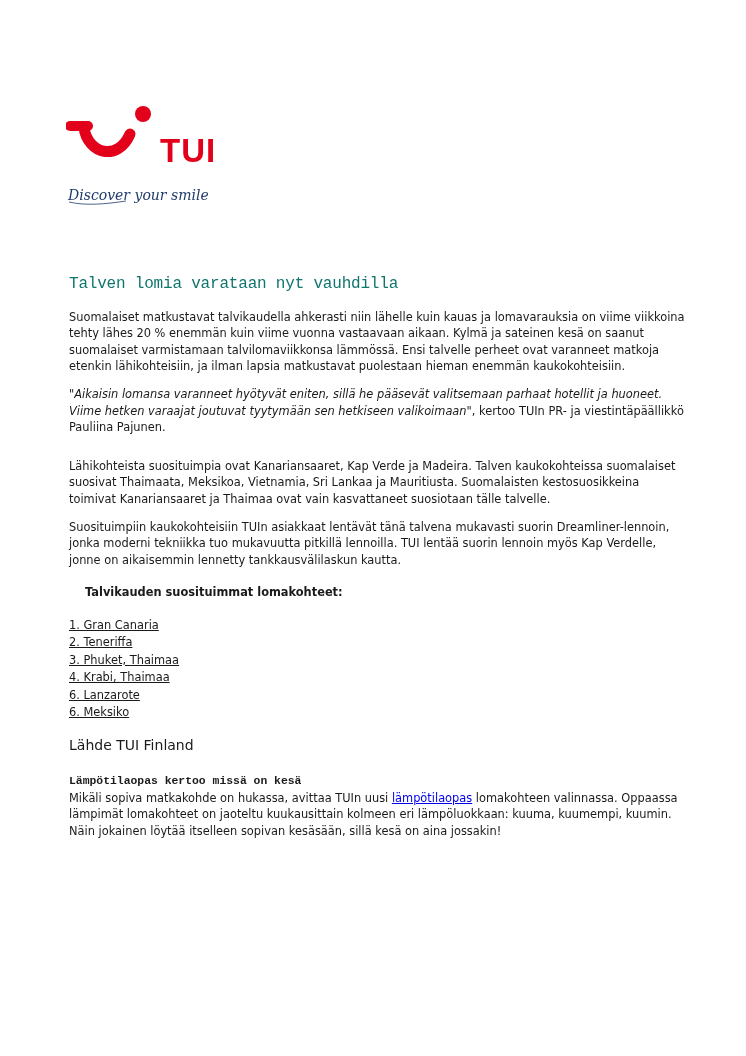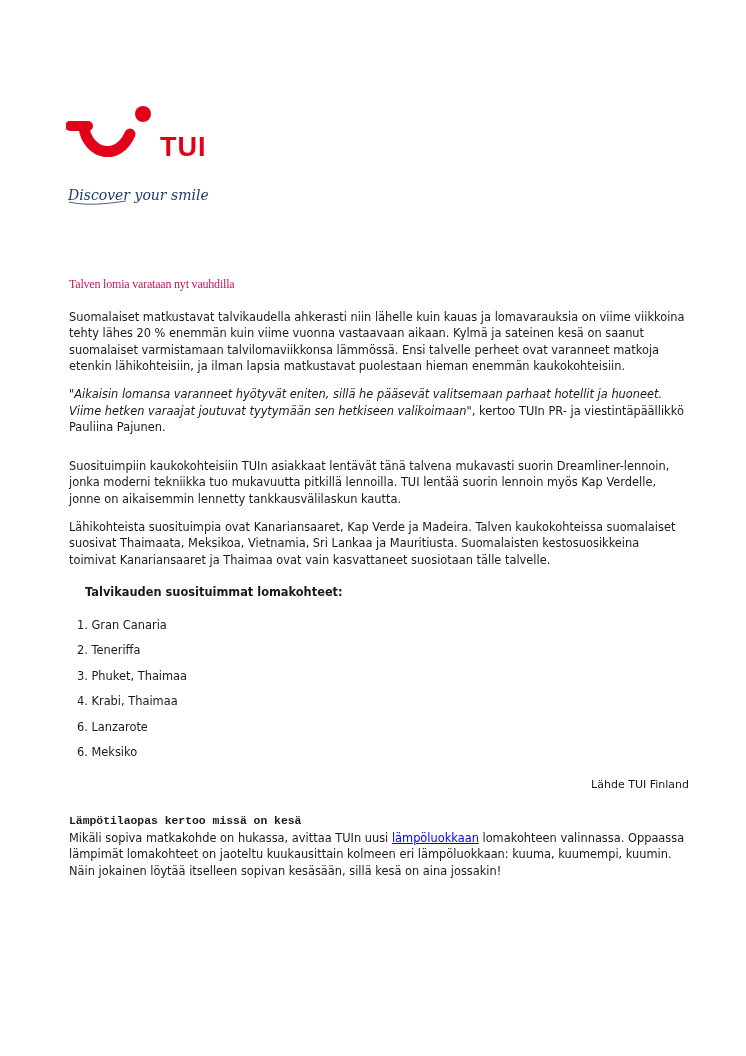--- a/index.html
+++ b/index.html
@@ -3,35 +3,35 @@
   <meta charset="utf-8">
   <style>
     html, body { margin: 0; padding: 0; background: #ffffff; }
     body { width: 746px; height: 1056px; position: relative; overflow: hidden;
            font-family: "DejaVu Sans", sans-serif; color: #1a1a1a; }
     .page { position: absolute; left: 0; top: 0; width: 746px; height: 1056px; }
 
     .logo { position: absolute; left: 66px; top: 104px; width: 170px; height: 104px; }
     .logo svg { display: block; }
     .logo-word { position: absolute; left: 94px; top: 28px; font-family: "Liberation Sans", sans-serif;
-                 font-weight: bold; font-size: 27px; color: #e2001a; letter-spacing: 1px; }
+                 font-weight: bold; font-size: 33px; color: #e2001a; letter-spacing: 1px; }
     .tagline { position: absolute; left: 0; top: 76px; width: 170px; height: 30px; }
 
     .content { position: absolute; left: 69px; top: 276px; width: 620px; font-size: 11.4px; line-height: 16.6px; }
-    .title { font-family: Liberation Serif, serif; font-weight: 300; font-size: 12px; color: #be185d;
+    .title { font-family: Liberation Mono, monospace; font-weight: 300; font-size: 16px; color: #0f766e;
              margin: 0 0 16px 0; letter-spacing: -0.2px; font-weight: normal; }
     p { margin: 0 0 11px 0; }
     .lead { font-weight: bold; }
     .quote-italic { font-style: italic; }
     .bold { font-weight: normal; }
     .gap { height: 11px; }
     .list-title { font-weight: bold; margin: 16px; }
     ol.dest-list { list-style: none; padding: 0; margin: 0 0 16px 0; }
-    ol.dest-list li { margin: 8px; line-height: 17.4px; }
-    .source { font-size: 11px; margin: 0 0 19px 0; text-align: right; }
+    ol.dest-list li { margin: 0; line-height: 17.4px; text-decoration: underline; }
+    .source { font-size: 14px; margin: 0 0 19px 0; }
     .section-title { font-weight: bold; margin: 0; font-family: Liberation Mono, monospace; }
     a.link { color: #0000ee; text-decoration: underline; }
   </style>
 </head>
 <body>
 
 <div class="page">
 
   <div class="logo">
     <svg width="90" height="66" viewBox="0 0 90 66">
@@ -52,32 +52,32 @@
   <div class="content">
     <h1 class="title">Talven lomia varataan nyt vauhdilla</h1>
 
 
     <p>Suomalaiset matkustavat talvikaudella ahkerasti niin lähelle kuin kauas ja lomavarauksia on viime viikkoina tehty lähes 20 % enemmän kuin viime vuonna vastaavaan aikaan. Kylmä ja sateinen kesä on saanut suomalaiset varmistamaan talvilomaviikkonsa lämmössä. Ensi talvelle perheet ovat varanneet matkoja etenkin lähikohteisiin, ja ilman lapsia matkustavat puolestaan hieman enemmän kaukokohteisiin.</p>
 
     <p><span>"</span><span class="quote-italic">Aikaisin lomansa varanneet hyötyvät eniten, sillä he pääsevät valitsemaan parhaat hotellit ja huoneet. Viime hetken varaajat joutuvat tyytymään sen hetkiseen valikoimaan</span><span>", kertoo TUIn PR- ja viestintäpäällikkö </span><span class="bold">Pauliina Pajunen</span><span>.</span></p>
 
     <div class="gap"></div>
 
+    <p>Lähikohteista suosituimpia ovat Kanariansaaret, Kap Verde ja Madeira. Talven kaukokohteissa suomalaiset suosivat Thaimaata, Meksikoa, Vietnamia, Sri Lankaa ja Mauritiusta. Suomalaisten kestosuosikkeina toimivat Kanariansaaret ja Thaimaa ovat vain kasvattaneet suosiotaan tälle talvelle.</p>
+
     <p>Suosituimpiin kaukokohteisiin TUIn asiakkaat lentävät tänä talvena mukavasti suorin Dreamliner-lennoin, jonka moderni tekniikka tuo mukavuutta pitkillä lennoilla. TUI lentää suorin lennoin myös Kap Verdelle, jonne on aikaisemmin lennetty tankkausvälilaskun kautta.</p>
-
-    <p>Lähikohteista suosituimpia ovat Kanariansaaret, Kap Verde ja Madeira. Talven kaukokohteissa suomalaiset suosivat Thaimaata, Meksikoa, Vietnamia, Sri Lankaa ja Mauritiusta. Suomalaisten kestosuosikkeina toimivat Kanariansaaret ja Thaimaa ovat vain kasvattaneet suosiotaan tälle talvelle.</p>
 
     <p class="list-title">Talvikauden suosituimmat lomakohteet:</p>
     <ol class="dest-list">
       <li>1. Gran Canaria</li>
       <li>2. Teneriffa</li>
       <li>3. Phuket, Thaimaa</li>
       <li>4. Krabi, Thaimaa</li>
       <li>6. Lanzarote</li>
       <li>6. Meksiko</li>
     </ol>
 
     <p class="source">Lähde TUI Finland</p>
 
     <p class="section-title">Lämpötilaopas kertoo missä on kesä</p>
-    <p><span>Mikäli sopiva matkakohde on hukassa, avittaa TUIn uusi </span><a class="link" href="#">lämpöluokkaan</a><span> lomakohteen valinnassa. Oppaassa lämpimät lomakohteet on jaoteltu kuukausittain kolmeen eri lämpöluokkaan: kuuma, kuumempi, kuumin. Näin jokainen löytää itselleen sopivan kesäsään, sillä kesä on aina jossakin!</span></p>
+    <p><span>Mikäli sopiva matkakohde on hukassa, avittaa TUIn uusi </span><a class="link" href="#">lämpötilaopas</a><span> lomakohteen valinnassa. Oppaassa lämpimät lomakohteet on jaoteltu kuukausittain kolmeen eri lämpöluokkaan: kuuma, kuumempi, kuumin. Näin jokainen löytää itselleen sopivan kesäsään, sillä kesä on aina jossakin!</span></p>
   </div>
 </div>
 
 </body></html>

